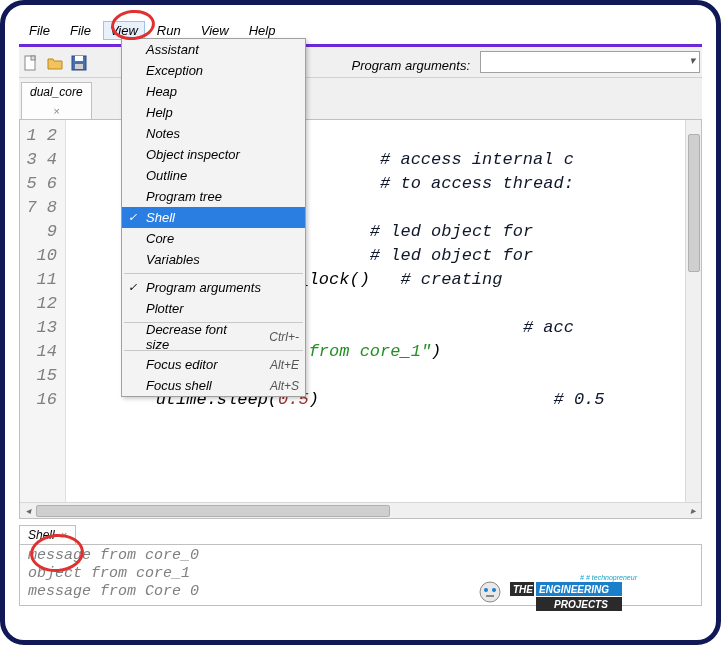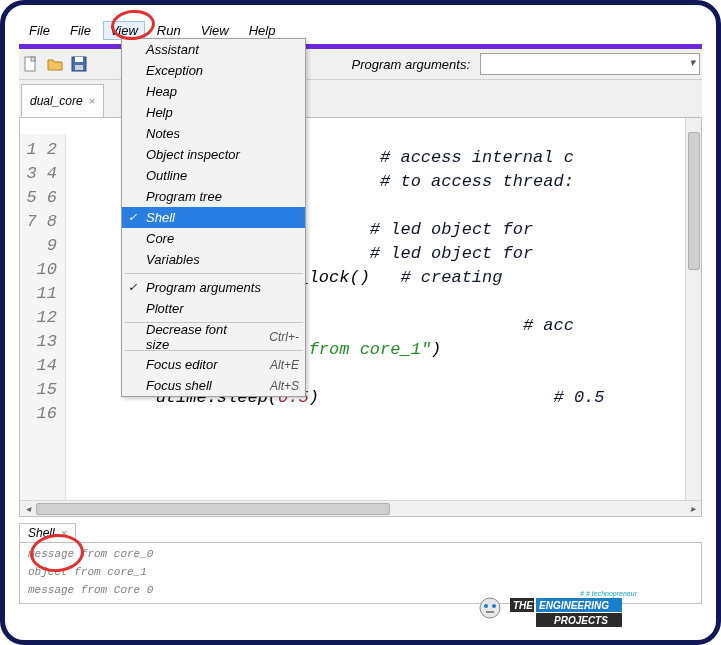--- a/index.html
+++ b/index.html
@@ -27,24 +27,24 @@
     gap: 4px;
     padding: 4px 2px 4px 2px;
     background: #fff;
   }
   .menubar .menu-item {
     padding: 2px 8px;
     cursor: default;
   }
   .toolbar {
     display: flex;
-    align-items: center;
+    align-items: flex-end;
     padding: 4px 2px;
     background: #f0f0f0;
-    border-top: 5px solid #6d28d9;
+    border-top: 3px solid #6d28d9;
     border-bottom: 1px solid #d0d0d0;
     gap: 4px;
   }
   .icon-btn {
     width: 20px;
     height: 20px;
     display: inline-flex;
     align-items: center;
     justify-content: center;
   }
@@ -71,38 +71,39 @@
   .tab-row {
     padding: 4px 4px 0 2px;
     background: #f0f0f0;
   }
   .file-tab {
     display: inline-flex;
     align-items: center;
     background: #fdfdfd;
     border: 1px solid #c0c0c0;
     border-bottom: none;
-    padding: 9px 8px;
+    padding: 2px 8px;
     font-size: 12px;
     gap: 6px;
+    flex-direction: column;
   }
   .close-x {
     color: #888;
     font-size: 11px;
   }
   .editor {
     position: relative;
     border: 1px solid #c0c0c0;
     height: 400px;
     background: #fff;
     overflow: hidden;
   }
   .gutter {
     position: absolute;
-    left: 0; top: 16px; bottom: 0;
+    left: 0; top: 0; bottom: 0;
     width: 46px;
     background: #f5f5f5;
     border-right: 1px solid #e0e0e0;
     font-family: Consolas, "Courier New", monospace;
     font-size: 17px;
     color: #808080;
     text-align: right;
     padding: 4px 8px 0 0;
     line-height: 24px;
   }
@@ -178,21 +179,21 @@
     border: 1px solid #c0c0c0;
     border-bottom: none;
     padding: 2px 8px;
     font-size: 12px;
     gap: 6px;
   }
   .shell-panel {
     border: 1px solid #c0c0c0;
     height: 62px;
     font-family: Consolas, "Courier New", monospace;
-    font-size: 11px;
+    font-size: 15px;
     color: #808080;
     padding: 2px 8px;
     line-height: 18px;
     background: #fff;
     position: relative;
     overflow: hidden;
   }
   
   .dropdown {
     position: absolute;
@@ -239,21 +240,21 @@
     border-radius: 50%;
     pointer-events: none;
     z-index: 20;
   }
   .annot1 { top: 5px; left: 106px; width: 44px; height: 30px; transform: rotate(-6deg); }
   .annot2 { top: 529px; left: 25px; width: 54px; height: 38px; transform: rotate(-4deg); }
   
   .logo {
     position: absolute;
     right: 56px;
-    bottom: 12px;
+    bottom: 28px;
     width: 200px;
     height: 40px;
     z-index: 5;
   }
 </style>
 </head>
 <body>
 
 <div class="outer-frame">
 

